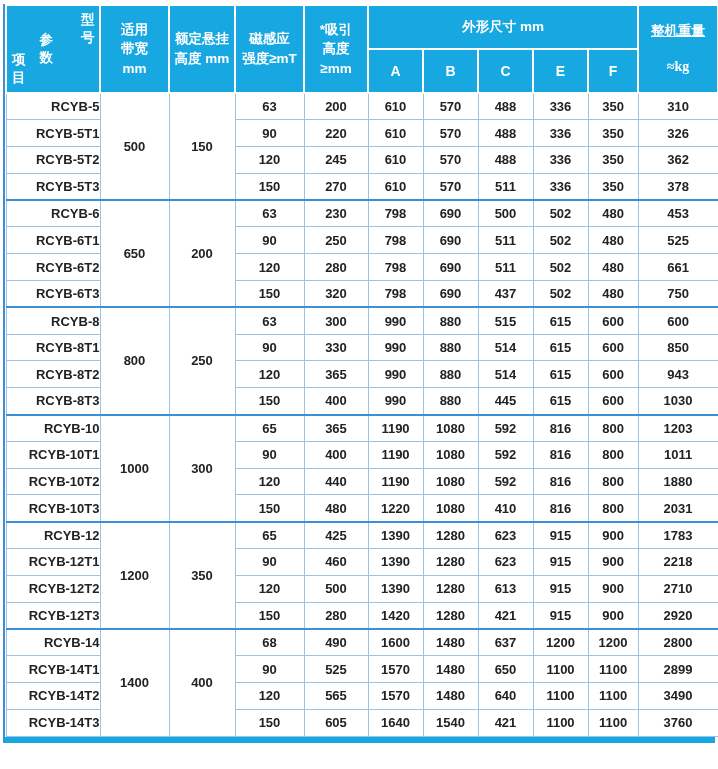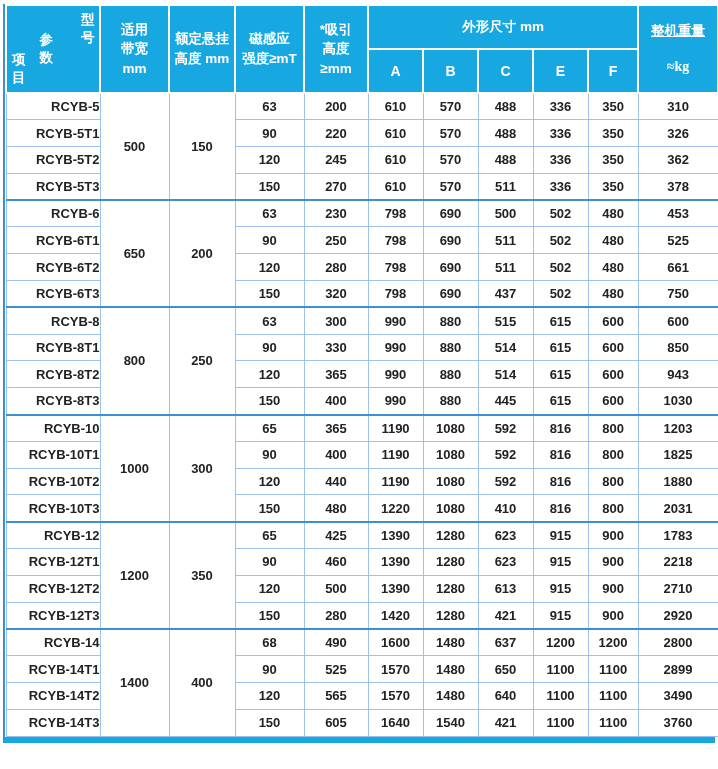--- a/index.html
+++ b/index.html
@@ -283,21 +283,21 @@
         </tr>
         <tr>
           <td class="model">RCYB-10T1</td>
           <td>90</td>
           <td>400</td>
           <td>1190</td>
           <td>1080</td>
           <td>592</td>
           <td>816</td>
           <td>800</td>
-          <td>1825</td>
+          <td>1011</td>
         </tr>
         <tr>
           <td class="model">RCYB-10T2</td>
           <td>120</td>
           <td>440</td>
           <td>1190</td>
           <td>1080</td>
           <td>592</td>
           <td>816</td>
           <td>800</td>

